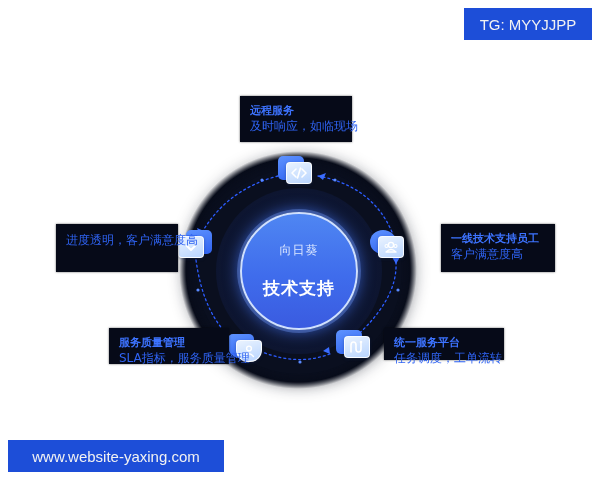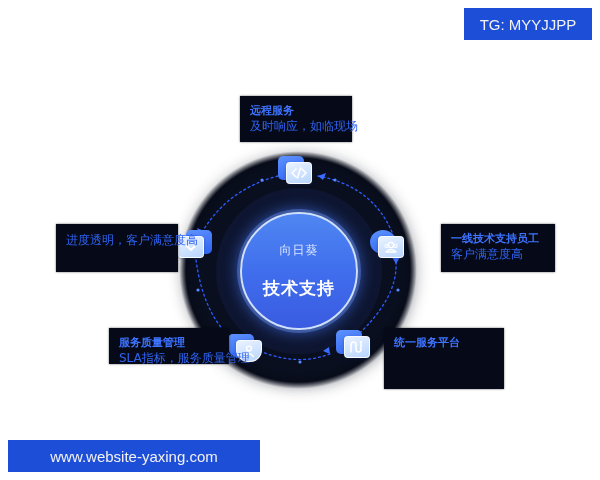--- a/index.html
+++ b/index.html
@@ -59,21 +59,21 @@
       box-shadow: 0 0 2px rgba(0,0,0,0.6);
     }
     .card .title { color: #3d73ff; font-size: 11px; font-weight: bold; line-height: 14px; white-space: nowrap; }
     .card .desc { color: #2f63f2; font-size: 12px; line-height: 13px; margin-top: 2px; white-space: nowrap; }
 
     .watermark {
       position: absolute; background: #1d4ed8; color: #f2f2f2;
       font-family: "Liberation Sans", sans-serif; display: flex; align-items: center; justify-content: center;
     }
     .wm-tg { left: 464px; top: 8px; width: 128px; height: 32px; font-size: 15px; }
-    .wm-site { left: 8px; top: 440px; width: 252px; height: 32px; font-size: 15px; }
+    .wm-site { left: 8px; top: 440px; width: 216px; height: 32px; font-size: 15px; }
   </style>
 </head>
 <body>
 
 <div class="stage">
 
   <div class="ring-halo"></div>
   <div class="ring-outer"></div>
   <div class="ring-gap"></div>
 
@@ -137,22 +137,23 @@
 
   <div class="tile" style="left:336px; top:330px;">
     <div class="back"></div>
     <div class="front">
       <svg viewBox="0 0 16 14">
           <path d="M2 12 L2 5 Q2 2 4.5 2 Q7 2 7 5 L7 9 Q7 12 9.5 12 Q12 12 12 9 L12 2" stroke="#fff" stroke-width="1.6" fill="none" stroke-linecap="round"></path>
           <circle cx="12" cy="2" r="1.3" fill="#fff"></circle>
         </svg>
     </div>
   </div>
-  <div class="card" style="left:384px; top:328px; width:120px; height:61px;">
+  <div class="card" style="left:384px; top:328px; width:120px; height:32px;">
     <div class="title">统一服务平台</div>
+    <div class="desc">任务调度，工单流转</div>
   </div>
 
   <div class="tile" style="left:228px; top:334px;">
     <div class="back" style="border-radius:5px 5px 12px 12px;"></div>
     <div class="front" style="border-radius:4px 4px 12px 12px;">
       <svg viewBox="0 0 16 14">
           <circle cx="8" cy="4.5" r="2.4" stroke="#fff" stroke-width="1.4" fill="none"></circle>
           <path d="M3.5 12.5 Q8 7 12.5 12.5" stroke="#fff" stroke-width="1.4" fill="none" stroke-linecap="round"></path>
         </svg>
     </div>

